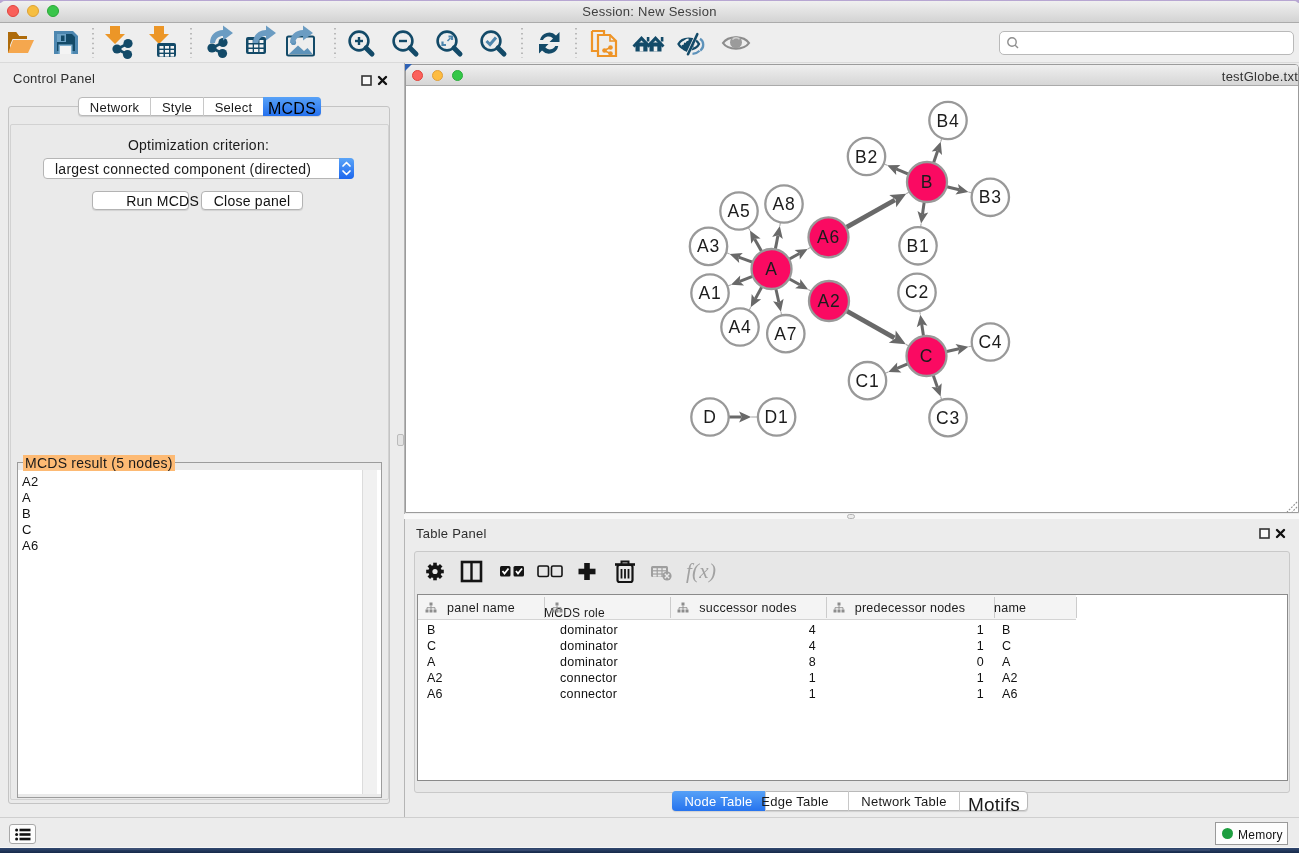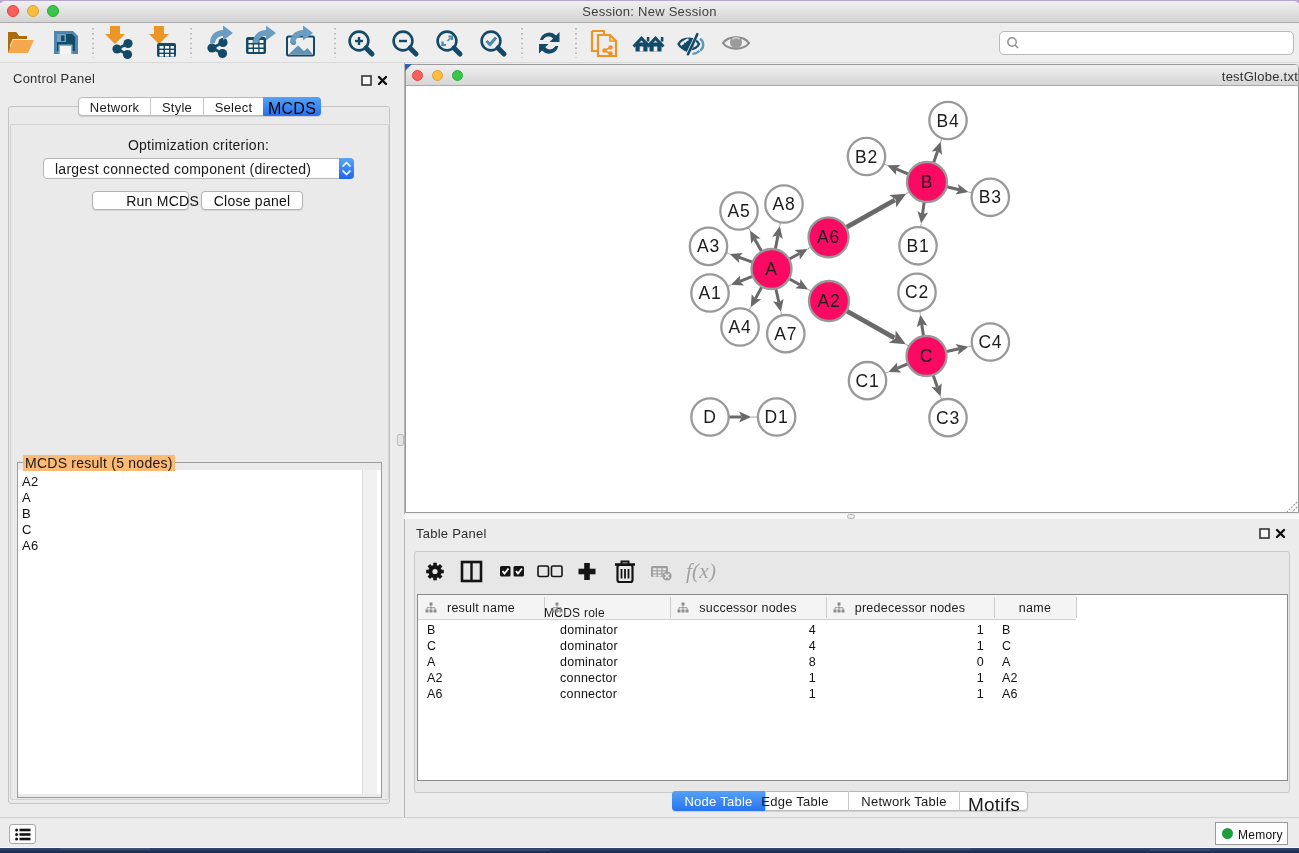--- a/index.html
+++ b/index.html
@@ -423,21 +423,21 @@
   </svg>
 <svg class="abs" style="left:1275px;top:528px" width="11" height="11" viewBox="0 0 11 11">
     <path d="M2,2 L9,9 M9,2 L2,9" stroke="#111" stroke-width="2.4" stroke-linecap="round"></path>
   </svg>
 <div class="abs" style="left:414px;top:551px;width:876px;height:242px;background:#e7e7e7;border:1px solid #c9c9c9;border-radius:3px"></div>
 <div class="abs" id="tablebar-icons" style="left:414px;top:551px;width:876px;height:41px"></div>
 
 <div class="abs" style="left:417px;top:594px;width:871px;height:187px;background:#fff;border:1px solid #8a8a8a"></div>
 <div class="abs" style="left:418px;top:595px;width:658px;height:25px;background:#f4f4f4;border-bottom:1px solid #d4d4d4"></div>
 <div class="abs" style="left:544px;top:597px;width:1px;height:21px;background:#cccccc"></div>
-<div class="abs" style="left:418px;top:601px;width:126px;text-align:center;font-size:12.5px;color:#1c1c1c">result name</div>
+<div class="abs" style="left:418px;top:601px;width:126px;text-align:center;font-size:12.5px;color:#1c1c1c">panel name</div>
 <svg class="abs" style="left:425px;top:602px" width="12" height="12" viewBox="0 0 12 12">
     <rect x="4.5" y="0.5" width="3" height="3" fill="#8d8d8d"></rect>
     <rect x="0.5" y="7.5" width="3" height="3" fill="#8d8d8d"></rect>
     <rect x="4.5" y="7.5" width="3" height="3" fill="#8d8d8d"></rect>
     <rect x="8.5" y="7.5" width="3" height="3" fill="#8d8d8d"></rect>
     <path d="M6,3.5 L6,7.5 M2,7.5 L2,5.7 L10,5.7 L10,7.5" fill="none" stroke="#8d8d8d" stroke-width="0.9"></path>
   </svg>
 <div class="abs" style="left:670px;top:597px;width:1px;height:21px;background:#cccccc"></div>
 <div class="abs" style="left:544px;top:606px;width:126px;text-align:left;font-size:12px;color:#1c1c1c">MCDS role</div>
 <svg class="abs" style="left:551px;top:602px" width="12" height="12" viewBox="0 0 12 12">
@@ -459,21 +459,21 @@
 <div class="abs" style="left:994px;top:597px;width:1px;height:21px;background:#cccccc"></div>
 <div class="abs" style="left:826px;top:601px;width:168px;text-align:center;font-size:12.5px;color:#1c1c1c">predecessor nodes</div>
 <svg class="abs" style="left:833px;top:602px" width="12" height="12" viewBox="0 0 12 12">
     <rect x="4.5" y="0.5" width="3" height="3" fill="#8d8d8d"></rect>
     <rect x="0.5" y="7.5" width="3" height="3" fill="#8d8d8d"></rect>
     <rect x="4.5" y="7.5" width="3" height="3" fill="#8d8d8d"></rect>
     <rect x="8.5" y="7.5" width="3" height="3" fill="#8d8d8d"></rect>
     <path d="M6,3.5 L6,7.5 M2,7.5 L2,5.7 L10,5.7 L10,7.5" fill="none" stroke="#8d8d8d" stroke-width="0.9"></path>
   </svg>
 <div class="abs" style="left:1076px;top:597px;width:1px;height:21px;background:#cccccc"></div>
-<div class="abs" style="left:994px;top:601px;width:82px;text-align:center;font-size:12.5px;color:#1c1c1c">name</div>
+<div class="abs" style="left:994px;top:601px;width:82px;font-size:12.5px;color:#1c1c1c">name</div>
 <div class="abs" style="left:427px;top:623px;font-size:12.5px;color:#111">B</div>
 <div class="abs" style="left:560px;top:623px;font-size:12.5px;color:#111">dominator</div>
 <div class="abs" style="left:716px;top:623px;width:100px;text-align:right;font-size:12.5px;color:#111">4</div>
 <div class="abs" style="left:884px;top:623px;width:100px;text-align:right;font-size:12.5px;color:#111">1</div>
 <div class="abs" style="left:1002px;top:623px;font-size:12.5px;color:#111">B</div>
 <div class="abs" style="left:427px;top:639px;font-size:12.5px;color:#111">C</div>
 <div class="abs" style="left:560px;top:639px;font-size:12.5px;color:#111">dominator</div>
 <div class="abs" style="left:716px;top:639px;width:100px;text-align:right;font-size:12.5px;color:#111">4</div>
 <div class="abs" style="left:884px;top:639px;width:100px;text-align:right;font-size:12.5px;color:#111">1</div>
 <div class="abs" style="left:1002px;top:639px;font-size:12.5px;color:#111">C</div>

